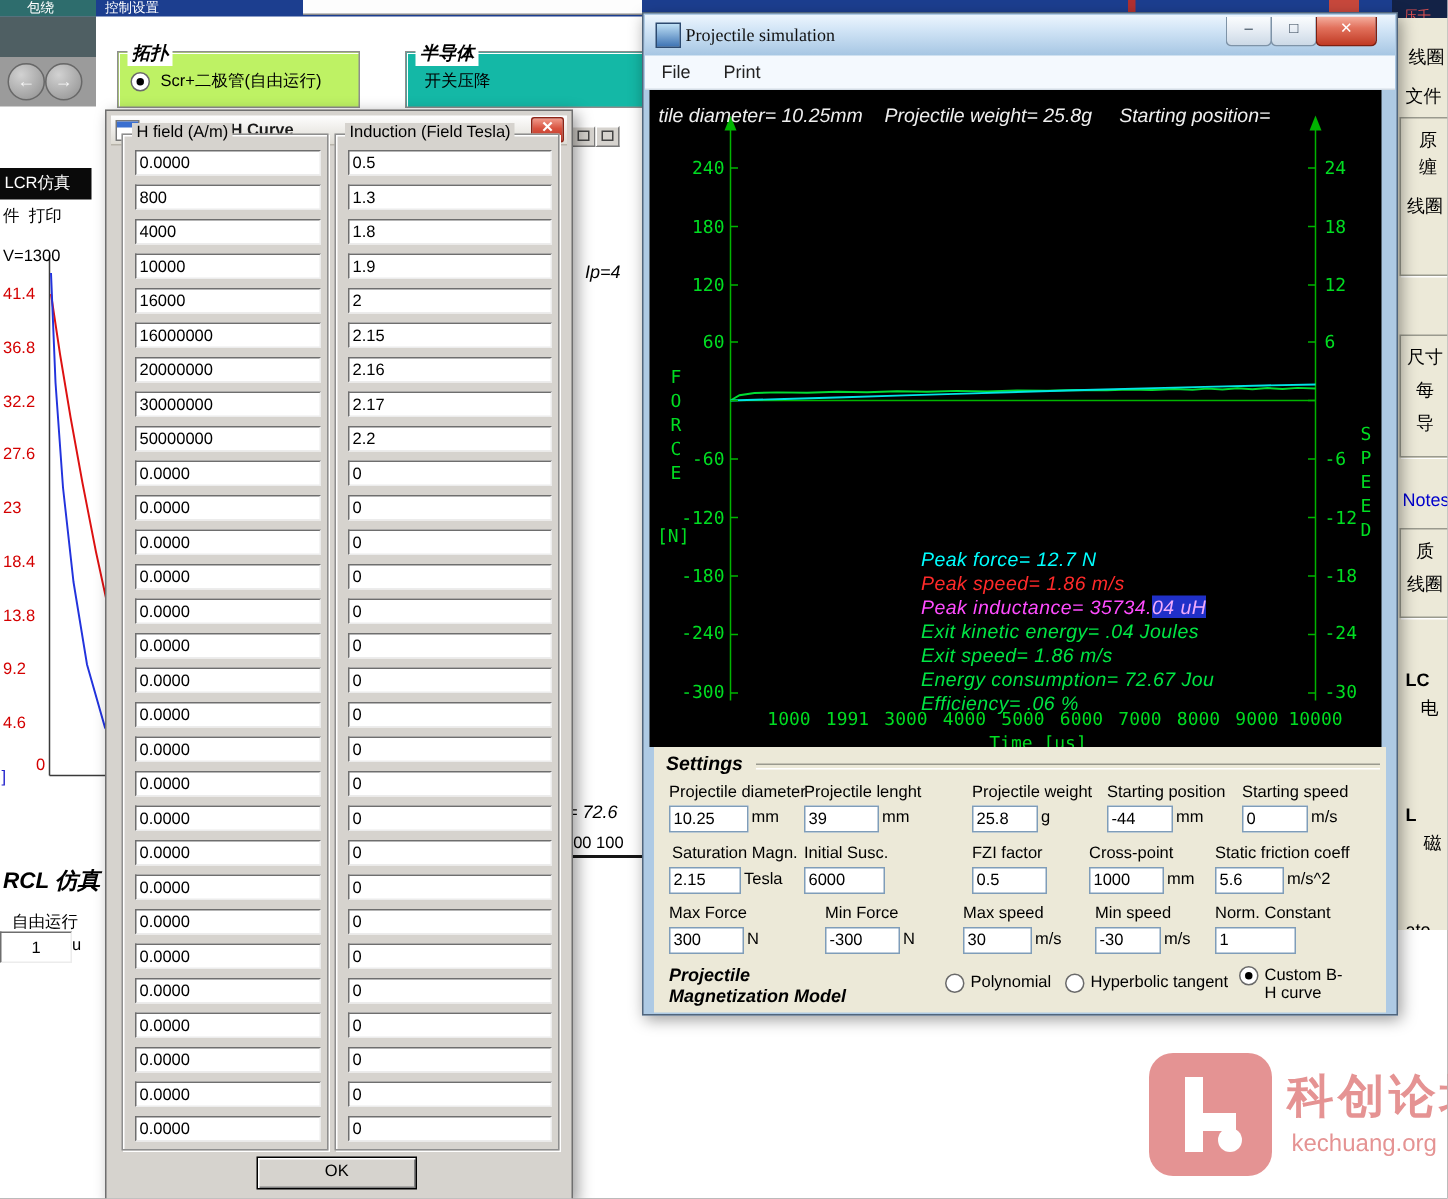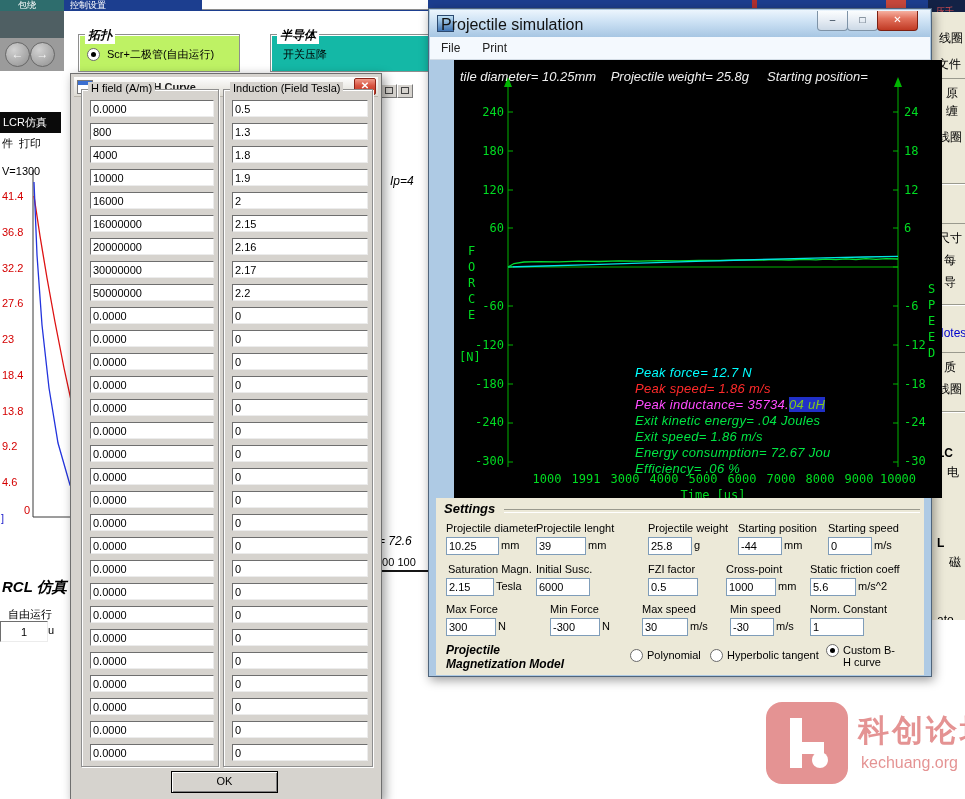--- a/index.html
+++ b/index.html
@@ -27,37 +27,37 @@
   .bh-input{position:absolute;left:8px;height:15px;padding:0 2px;font:11px "Liberation Sans",sans-serif;
             background:#fff;border:1px solid;border-color:#6e6e6e #ececec #ececec #6e6e6e;}
   .ok-btn{position:absolute;left:100px;top:697px;width:105px;height:20px;background:#d6d3ce;
           border:1px solid #000;box-shadow:inset 1px 1px 0 #fff, inset -1px -1px 0 #808080;
           font-size:11px;text-align:center;line-height:18px;}
   
   #sim-window{position:absolute;left:428px;top:8px;width:502px;height:667px;background:#aecae4;
               border:1px solid #50657c;box-shadow:2px 3px 10px rgba(0,0,0,.4);}
   .sim-titlebar{position:absolute;left:1px;top:1px;right:1px;height:27px;
                 background:linear-gradient(#ecf5fd,#cfe3f5 40%,#a6c6e3);}
-  .sim-title{position:absolute;left:11px;top:6px;font-size:16px;color:#111;}
+  .sim-title{position:absolute;left:27px;top:6px;font-size:12px;color:#111;font-family:Liberation Serif, serif;}
   .sim-icon{position:absolute;left:7px;top:5px;width:15px;height:15px;border:1px solid #2c4a70;
             background:linear-gradient(#bfe0f5,#3f74b4);}
   .win-btns{position:absolute;right:12px;top:1px;display:flex;}
   .win-btn{width:29px;height:19px;margin-left:-1px;border:1px solid #7e93a7;border-top:none;
            border-radius:0 0 4px 4px;background:linear-gradient(#fbfdfe,#e8eef5 45%,#ccd9e6);
            color:#2b3d4e;font-size:10px;text-align:center;line-height:17px;}
   .win-btn.close{width:39px;background:linear-gradient(#f5b0a0,#e2715c 40%,#c03a24);color:#fff;border-color:#7c2012;}
   .menu-bar{position:absolute;left:1px;top:28px;right:1px;height:22px;background:#f4f9fe;
             border-bottom:1px solid #d4dde6;display:flex;align-items:center;font-size:12px;color:#222;}
   .menu-item{padding:0 11px;}
-  #sim-chart{position:absolute;left:25px;top:51px;width:488px;height:438px;background:#000;overflow:hidden;}
+  #sim-chart{position:absolute;left:4px;top:51px;width:488px;height:438px;background:#000;overflow:hidden;}
   .chart-header{position:absolute;left:6px;top:9px;color:#efefef;font:italic 13px "Liberation Sans",sans-serif;white-space:pre;}
   .ctick{position:absolute;font:12px "DejaVu Sans Mono",monospace;color:#00dd22;white-space:pre;}
   .tr{text-align:right;} .tc{text-align:center;}
   .ann{position:absolute;font:italic 13px "Liberation Sans",sans-serif;white-space:pre;letter-spacing:.3px;}
-  .ann-hl{background:#2030c8;color:#84cc16;}
+  .ann-hl{background:#2030c8;color:#f0abfc;}
   #settings-panel{position:absolute;left:7px;top:489px;width:488px;height:177px;background:#ece9d8;overflow:hidden;}
   .s-head{position:absolute;left:8px;top:3px;font:italic bold 13px "Liberation Sans",sans-serif;}
   .s-rule{position:absolute;left:68px;top:11px;width:416px;height:2px;border-top:1px solid #9a9a8e;border-bottom:1px solid #fff;}
   .s-label{position:absolute;font-size:11px;color:#000;white-space:nowrap;}
   .s-input{position:absolute;height:16px;padding:0 2px;font:11px "Liberation Sans",sans-serif;
            background:#fff;border:1px solid #7f9db9;}
   .mag-label{position:absolute;font:italic bold 12px "Liberation Sans",sans-serif;}
   .radio{width:11px;height:11px;min-width:11px;border-radius:50%;background:#fff;border:1px solid #6a6a6a;
          position:relative;display:inline-block;}
   .radio.sel::after{content:"";position:absolute;left:3px;top:3px;width:5px;height:5px;border-radius:50%;background:#000;}

